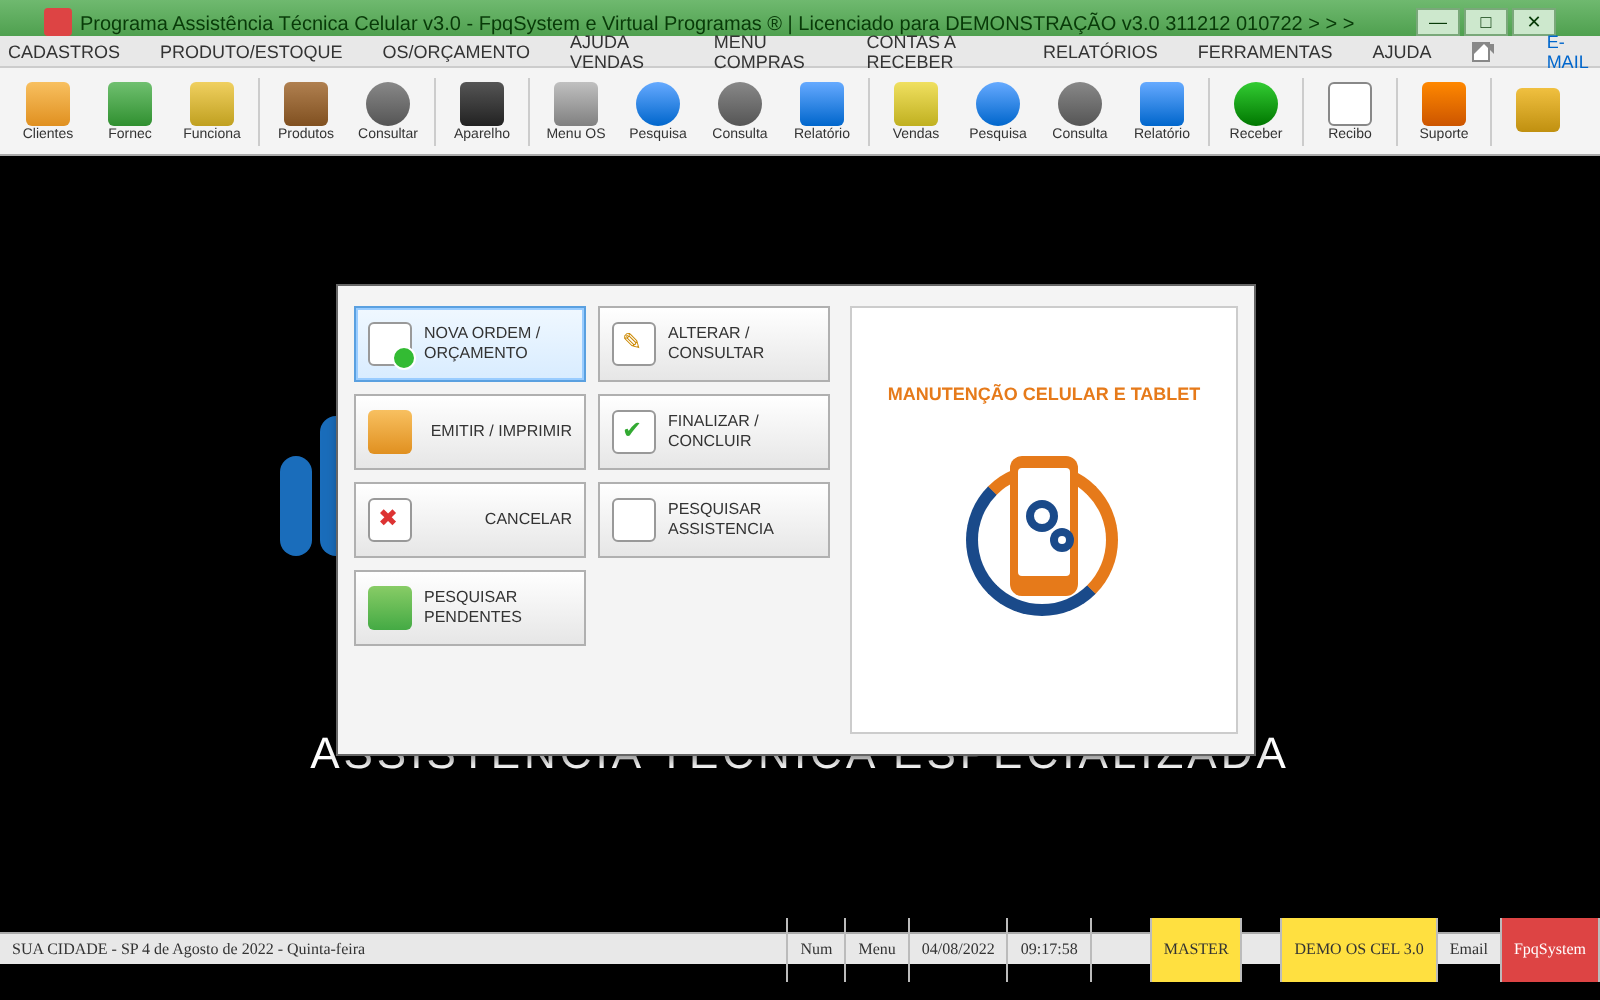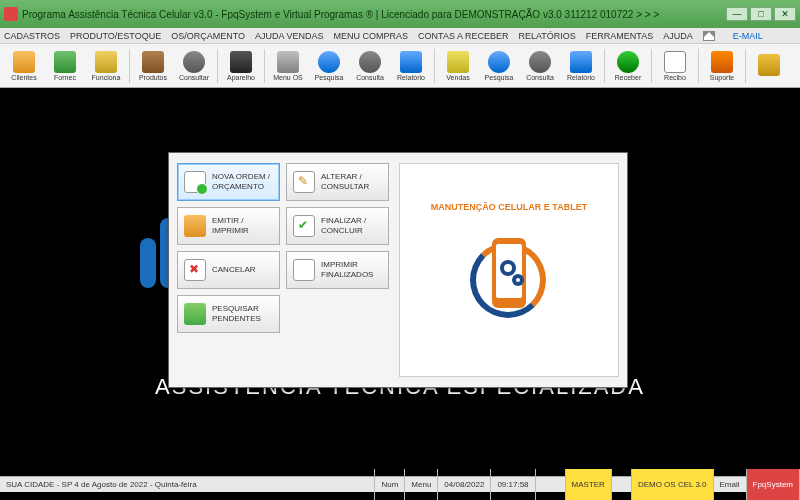--- a/index.html
+++ b/index.html
@@ -1,25 +1,25 @@
 <!DOCTYPE html>
 <html><head>
 <meta charset="utf-8">
 <style>
 * { margin: 0; padding: 0; box-sizing: border-box; font-family: Tahoma, Arial, sans-serif; }
 body { width: 800px; height: 500px; overflow: hidden; background: #000; }
 
 
-.titlebar { height: 28px; background: linear-gradient(#6fb96f,#4fa04f); display: flex; align-items: center; padding: 0 4px; font-size: 10px; color: #083a08; }
+.titlebar { height: 18px; background: linear-gradient(#6fb96f,#4fa04f); display: flex; align-items: flex-end; padding: 0 22px; font-size: 10px; color: #083a08; }
 .titlebar .app-icon { width: 14px; height: 14px; background: #d44; border-radius: 2px; margin-right: 4px; }
 .titlebar .spacer { flex: 1; }
 .winbtn { width: 22px; height: 14px; background: #cde8cd; border: 1px solid #7aa87a; margin-left: 2px; font-size: 9px; text-align: center; line-height: 12px; }
 
 
-.menubar { height: 16px; background: #e8e8e8; display: flex; align-items: center; font-size: 9px; padding: 0 4px; gap: 10px; color: #333; border-bottom: 1px solid #ccc; }
+.menubar { height: 16px; background: #e8e8e8; display: flex; align-items: center; font-size: 9px; padding: 0 4px; gap: 20px; color: #333; border-bottom: 1px solid #ccc; }
 .menubar span { cursor: default; }
 .menubar .email { color: #0066cc; margin-left: 6px; }
 .menubar .mailicon { display:inline-block; width:12px; height:10px; background:#fff; border:1px solid #888; position:relative; vertical-align:middle; margin-right:2px;}
 .menubar .mailicon:after{content:"";position:absolute;top:0;left:0;right:0;border-bottom:5px solid transparent;border-left:5px solid #888;border-right:5px solid #888;}
 
 
 .toolbar { height: 44px; background: #f4f4f4; border-bottom: 1px solid #aaa; display: flex; align-items: center; padding: 2px 4px; gap: 1px; }
 .tbtn { width: 40px; height: 40px; display: flex; flex-direction: column; align-items: center; justify-content: center; font-size: 7px; color: #333; border: 1px solid transparent; }
 .tico { width: 22px; height: 22px; border-radius: 3px; margin-bottom: 1px; }
 .tsep { width: 1px; height: 34px; background: #ccc; margin: 0 2px; }
@@ -40,21 +40,21 @@
 
 
 .main { position: relative; width: 800px; height: 404px; background: #000; }
 .bg-text { position: absolute; left: 50%; transform: translateX(-50%); bottom: 92px; color: #fff; font-size: 22px; letter-spacing: 2px; font-weight: 300; white-space: nowrap; }
 .bg-hand { position: absolute; left: 140px; top: 120px; width: 80px; height: 100px; }
 .bg-hand .finger { position:absolute; background:#1a6dbb; border-radius:8px; }
 
 
 .dialog { position: absolute; left: 168px; top: 64px; width: 460px; height: 236px; background: #f4f4f4; border: 1px solid #666; box-shadow: 2px 2px 6px rgba(0,0,0,.5); padding: 10px 8px; display: flex; }
 .btncol { display: flex; flex-direction: column; gap: 6px; }
-.dlgbtn { width: 103px; height: 38px; background: linear-gradient(#fff,#e6e6e6); border: 1px solid #b0b0b0; display: flex; align-items: center; padding: 0 6px; font-size: 8px; color: #333; gap: 6px; }
+.dlgbtn { width: 116px; height: 38px; background: linear-gradient(#fff,#e6e6e6); border: 1px solid #b0b0b0; display: flex; align-items: center; padding: 0 6px; font-size: 8px; color: #333; gap: 6px; justify-content: space-between; }
 .dlgbtn.sel { border: 1px solid #5aa0e0; box-shadow: 0 0 0 1px #9cf inset; background: linear-gradient(#f0f8ff,#d8ecff); }
 .dico { width: 22px; height: 22px; flex-shrink: 0; border-radius: 3px; position: relative; }
 .di-new { background: #fff; border:1px solid #999; }
 .di-new:after{content:"";position:absolute;right:-3px;bottom:-3px;width:10px;height:10px;background:#3b3;border-radius:50%;border:1px solid #fff;}
 .di-cancel { background:#fff;border:1px solid #999;}
 .di-cancel:after{content:"✖";position:absolute;color:#d33;font-size:12px;left:4px;top:2px;}
 .di-print { background: linear-gradient(#f8c060,#e09020); }
 .di-pend { background: linear-gradient(#8c6,#4a4); }
 .di-report { background: #fff; border:1px solid #999; }
 .di-report:before{content:"";position:absolute;left:3px;top:3px;width:14px;height:14px;border:2px solid #fa0;border-radius:50%;}
@@ -72,21 +72,21 @@
 .phonelogo { width: 90px; height: 120px; position: relative; }
 .phone { position:absolute; left:28px; top:20px; width:34px; height:70px; background:#e67a1a; border-radius:6px; }
 .phone:before{content:"";position:absolute;left:4px;top:6px;right:4px;bottom:10px;background:#fff;border-radius:2px;}
 .gear { position:absolute; width:16px; height:16px; background:#1a4a8a; border-radius:50%; }
 .gear:after{content:"";position:absolute;inset:4px;background:#fff;border-radius:50%;}
 .swoosh { position:absolute; border:6px solid #1a4a8a; border-radius:50%; border-top-color:transparent; border-right-color:transparent; }
 .swoosh2 { position:absolute; border:6px solid #e67a1a; border-radius:50%; border-bottom-color:transparent; border-left-color:transparent; }
 
 
 .statusbar { position: absolute; bottom: 0; left: 0; right: 0; height: 16px; background: #e8e8e8; border-top: 1px solid #aaa; display: flex; align-items: center; font-size: 8px; color: #333; }
-.statusbar > div { padding: 16px 6px; border-right: 1px solid #bbb; height: 100%; display: flex; align-items: center; }
+.statusbar > div { padding: 16px 6px; border-right: 1px solid #bbb; height: 100%; display: flex; align-items: center; font-family: Liberation Serif, serif; }
 .statusbar .seg-master { background: #ffe040; }
 .statusbar .seg-demo { background: #ffe040; }
 .statusbar .seg-fpq { background: #d44; color: #fff; }
 .statusbar .flex { flex: 1; }
 </style>
 </head>
 <body>
 
 <div class="titlebar">
   <div class="app-icon"></div>
@@ -226,21 +226,21 @@
         <div class="dlgbtn">
           <div class="dico di-edit"></div>
           <div style="line-height: 10px;">ALTERAR  /  CONSULTAR</div>
         </div>
         <div class="dlgbtn">
           <div class="dico di-final"></div>
           <div style="line-height: 10px;">FINALIZAR  /  CONCLUIR</div>
         </div>
         <div class="dlgbtn">
           <div class="dico di-search"></div>
-          <div style="line-height: 10px;">IMPRIMIR FINALIZADOS</div>
+          <div style="line-height: 10px;">PESQUISAR ASSISTENCIA</div>
         </div>
       </div>
     <div class="sidepanel">
       <div class="brand">MANUTENÇÃO CELULAR E TABLET</div>
       <div class="phonelogo">
         <div class="swoosh" style="left:6px;top:24px;width:76px;height:76px"></div>
         <div class="swoosh2" style="left:6px;top:24px;width:76px;height:76px"></div>
         <div class="phone"></div>
         <div class="gear" style="left:36px;top:42px"></div>
         <div class="gear" style="left:48px;top:56px;width:12px;height:12px"></div>

